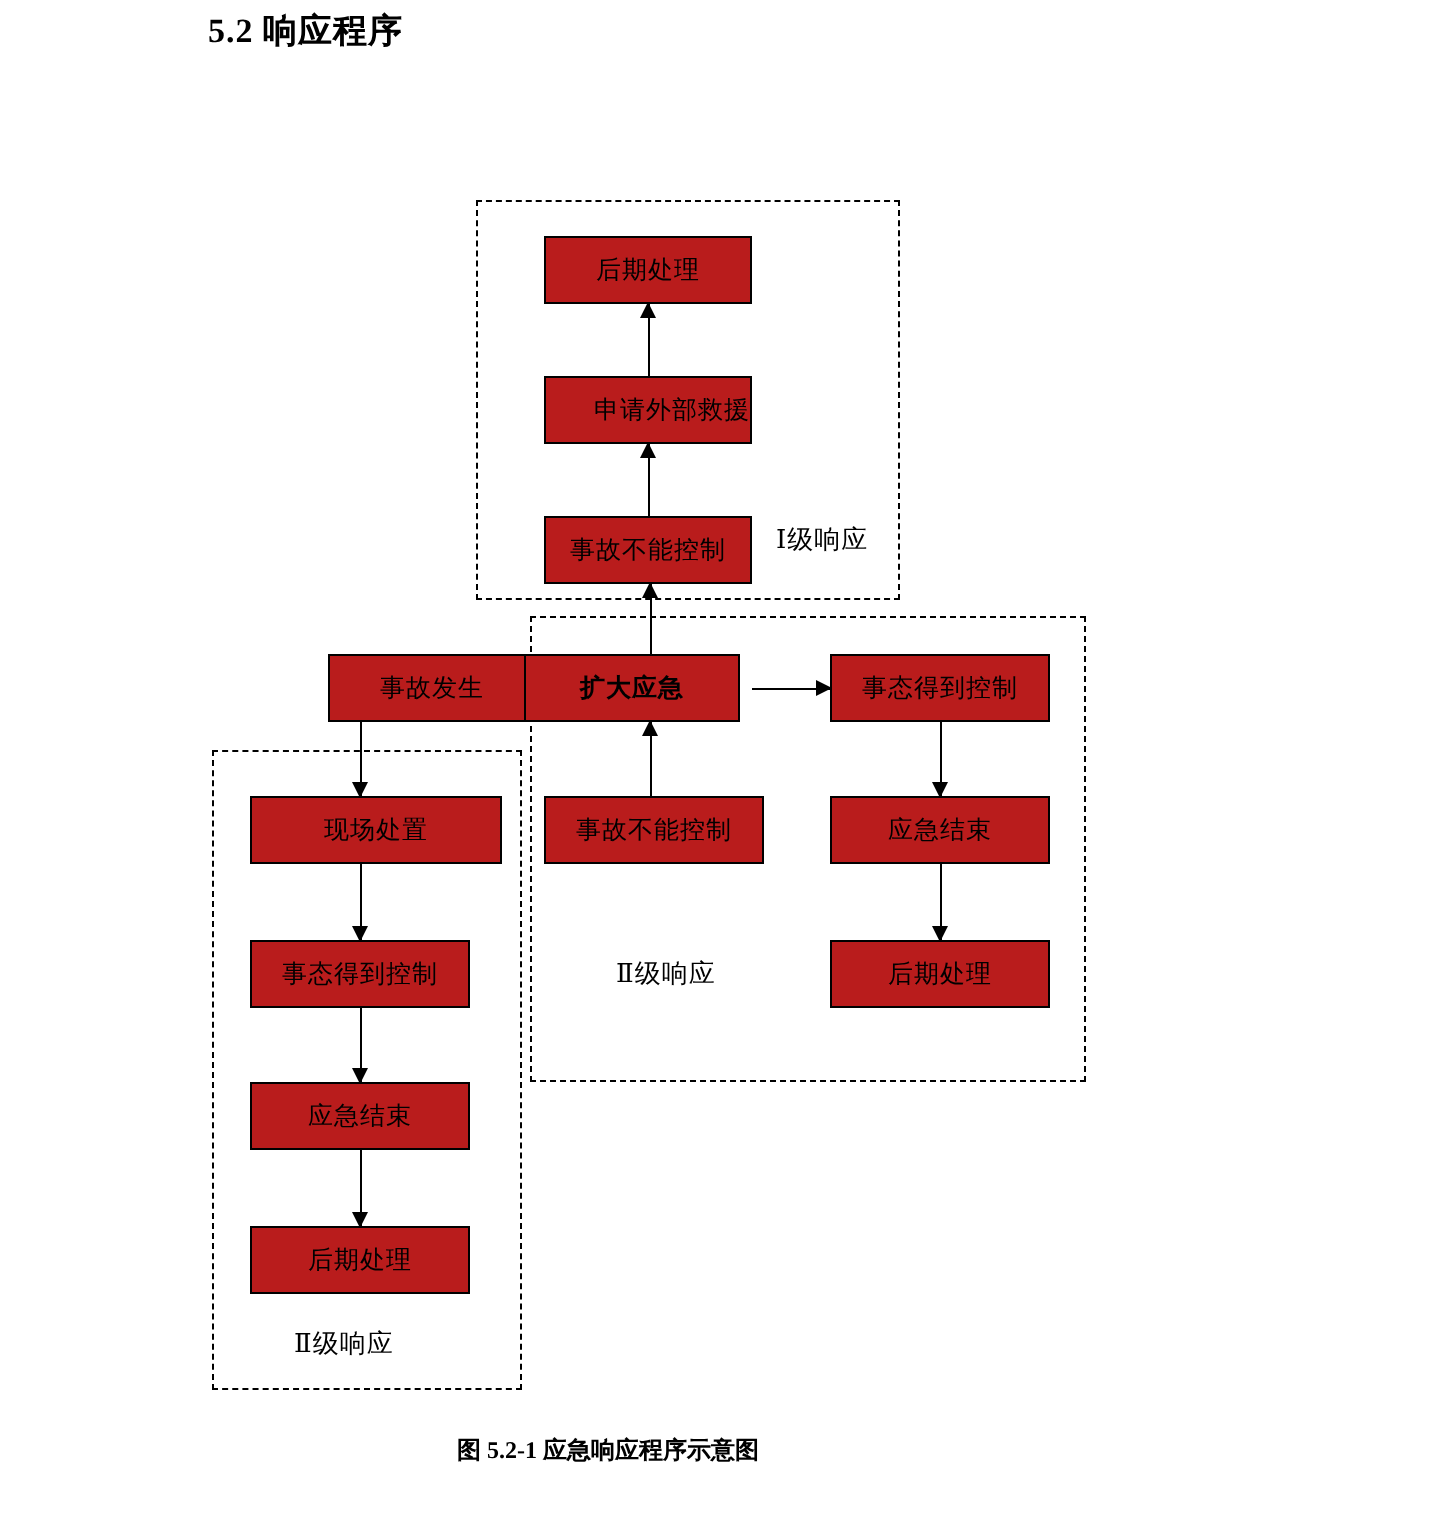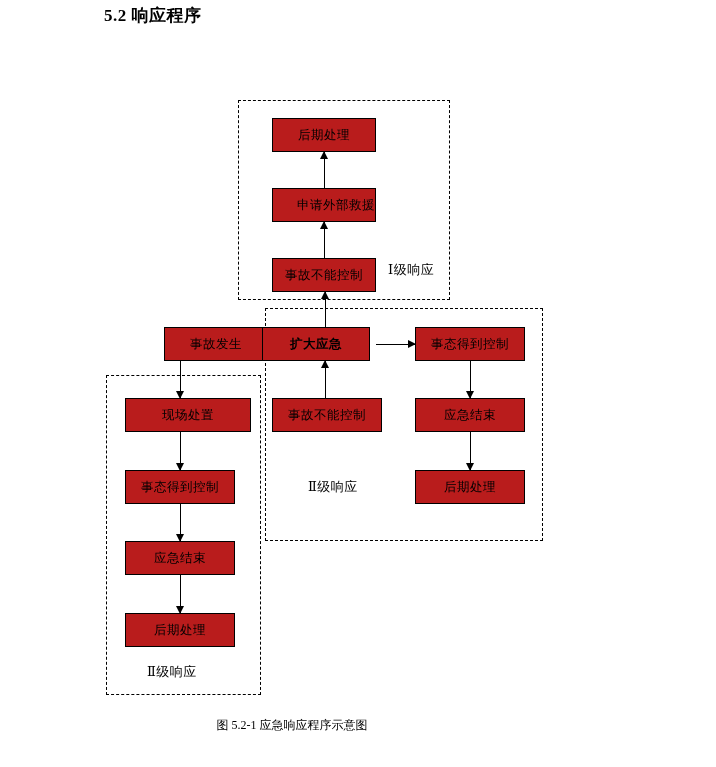--- a/index.html
+++ b/index.html
@@ -36,21 +36,22 @@
     font-weight: bold;
     letter-spacing: 0.5px;
   }
   .caption {
     position: absolute;
     left: 0;
     top: 717px;
     width: 584px;
     text-align: center;
     font-size: 12px;
-    font-weight: normal;
+    font-weight: bold;
+    padding-left: 12px;
   }
 
   
   .diagram {
     position: absolute;
     left: 0;
     top: 0;
     width: 716px;
     height: 767px;
   }

